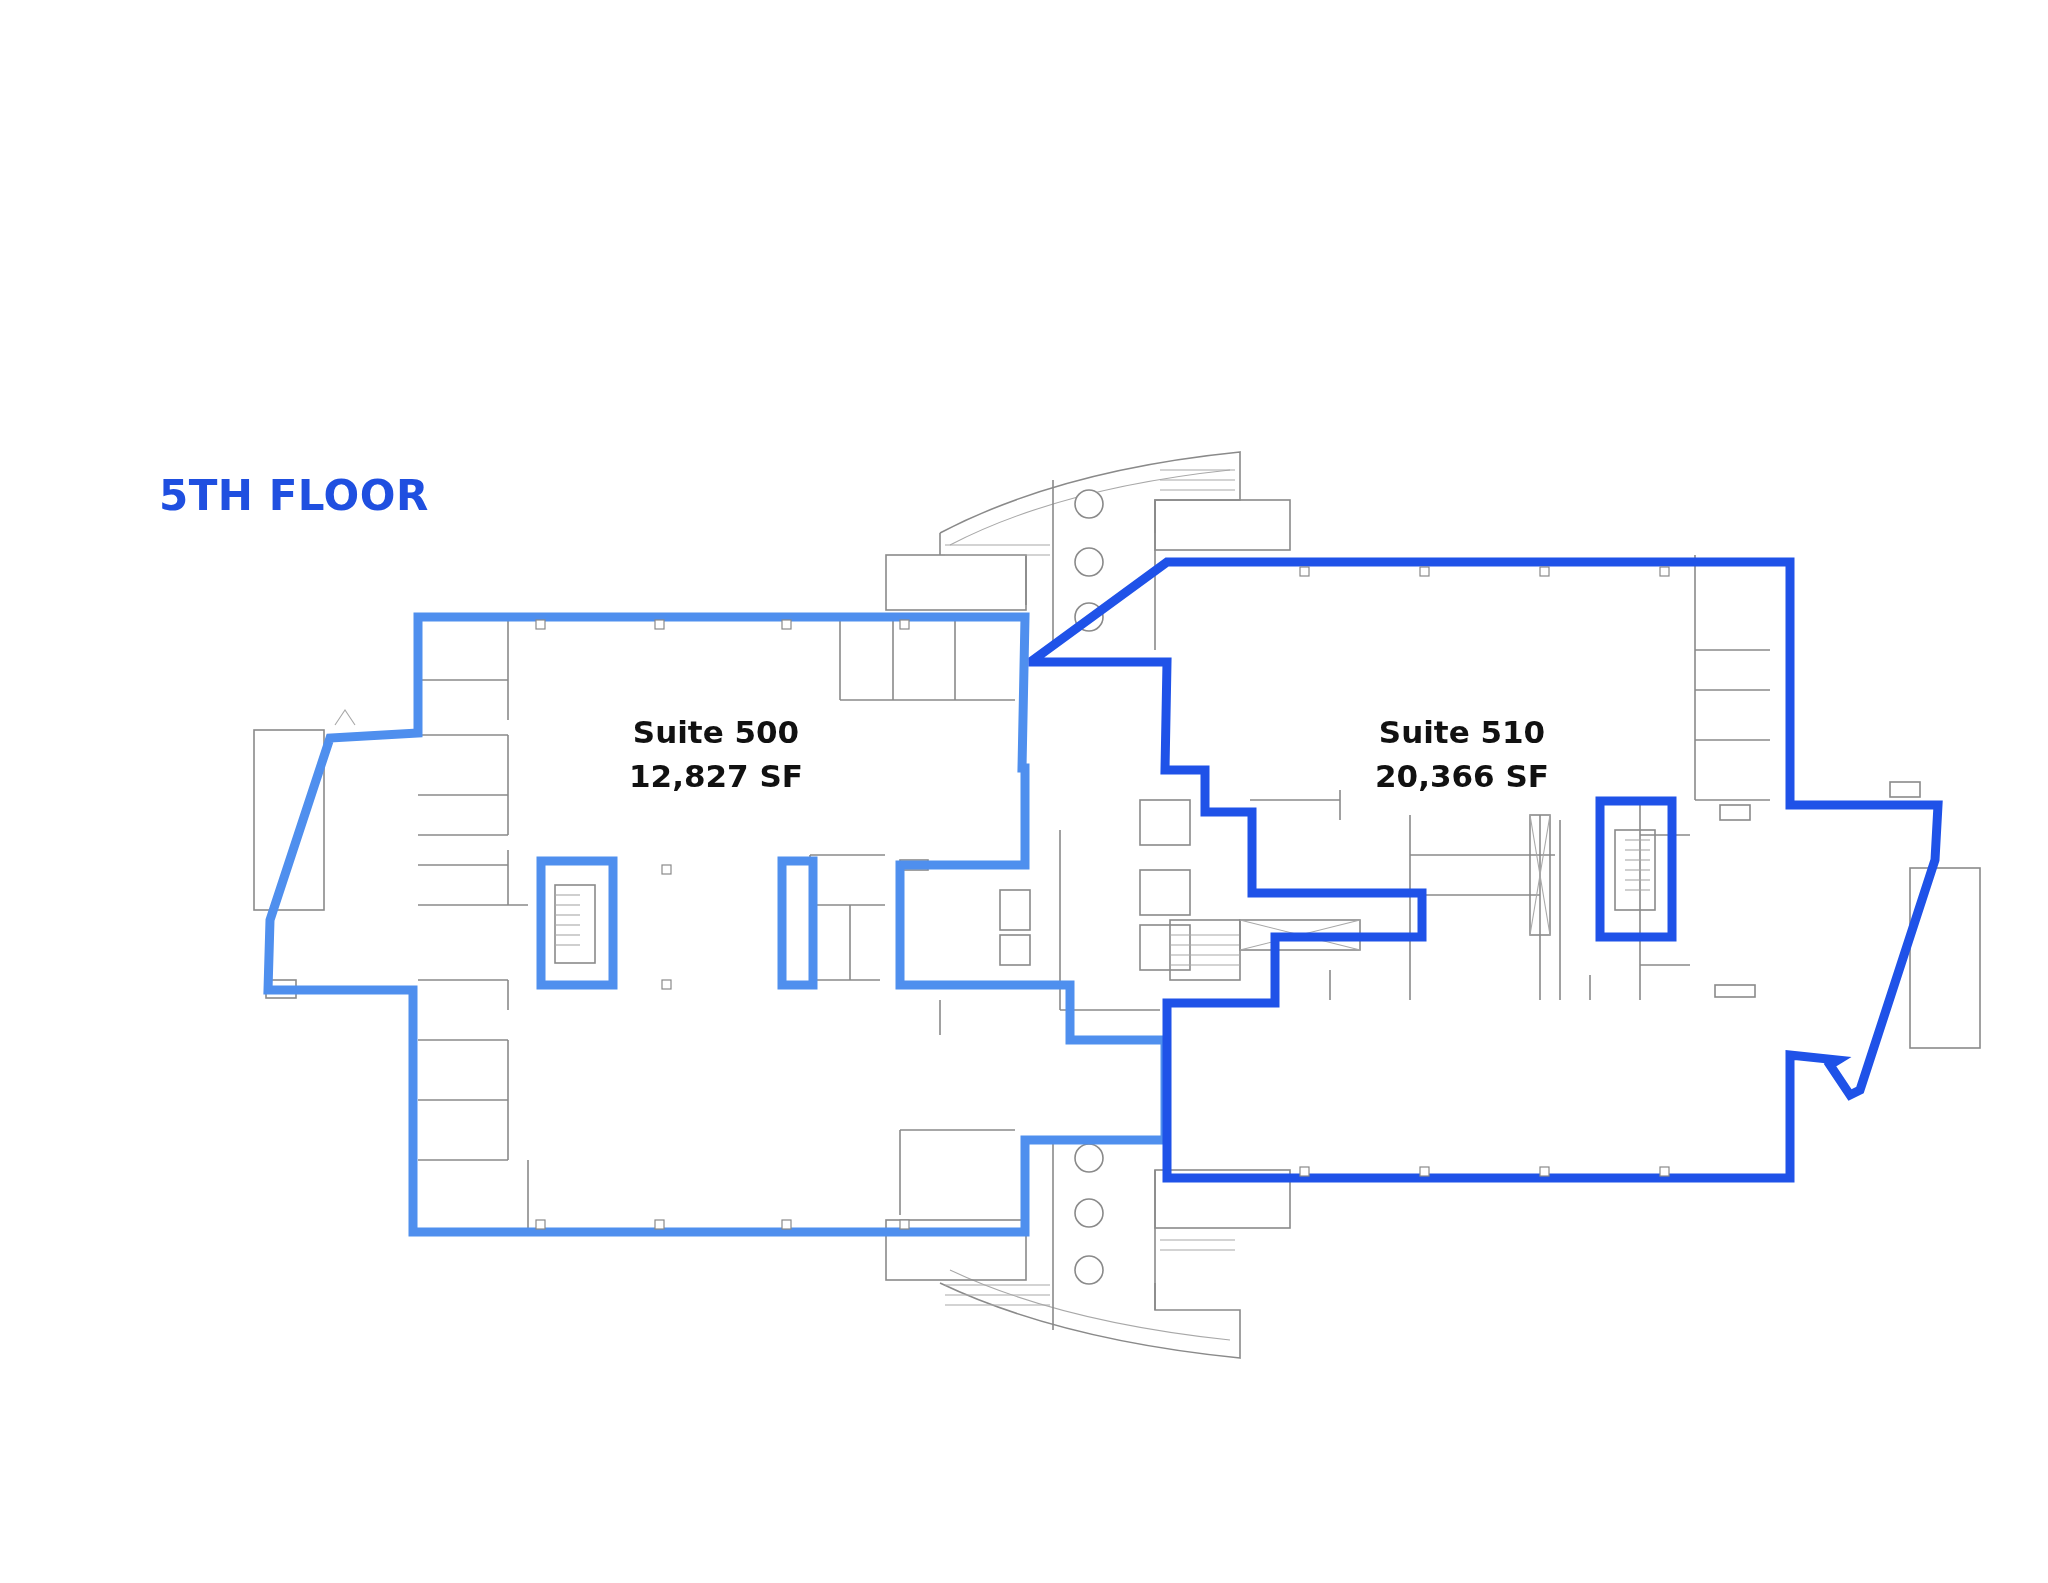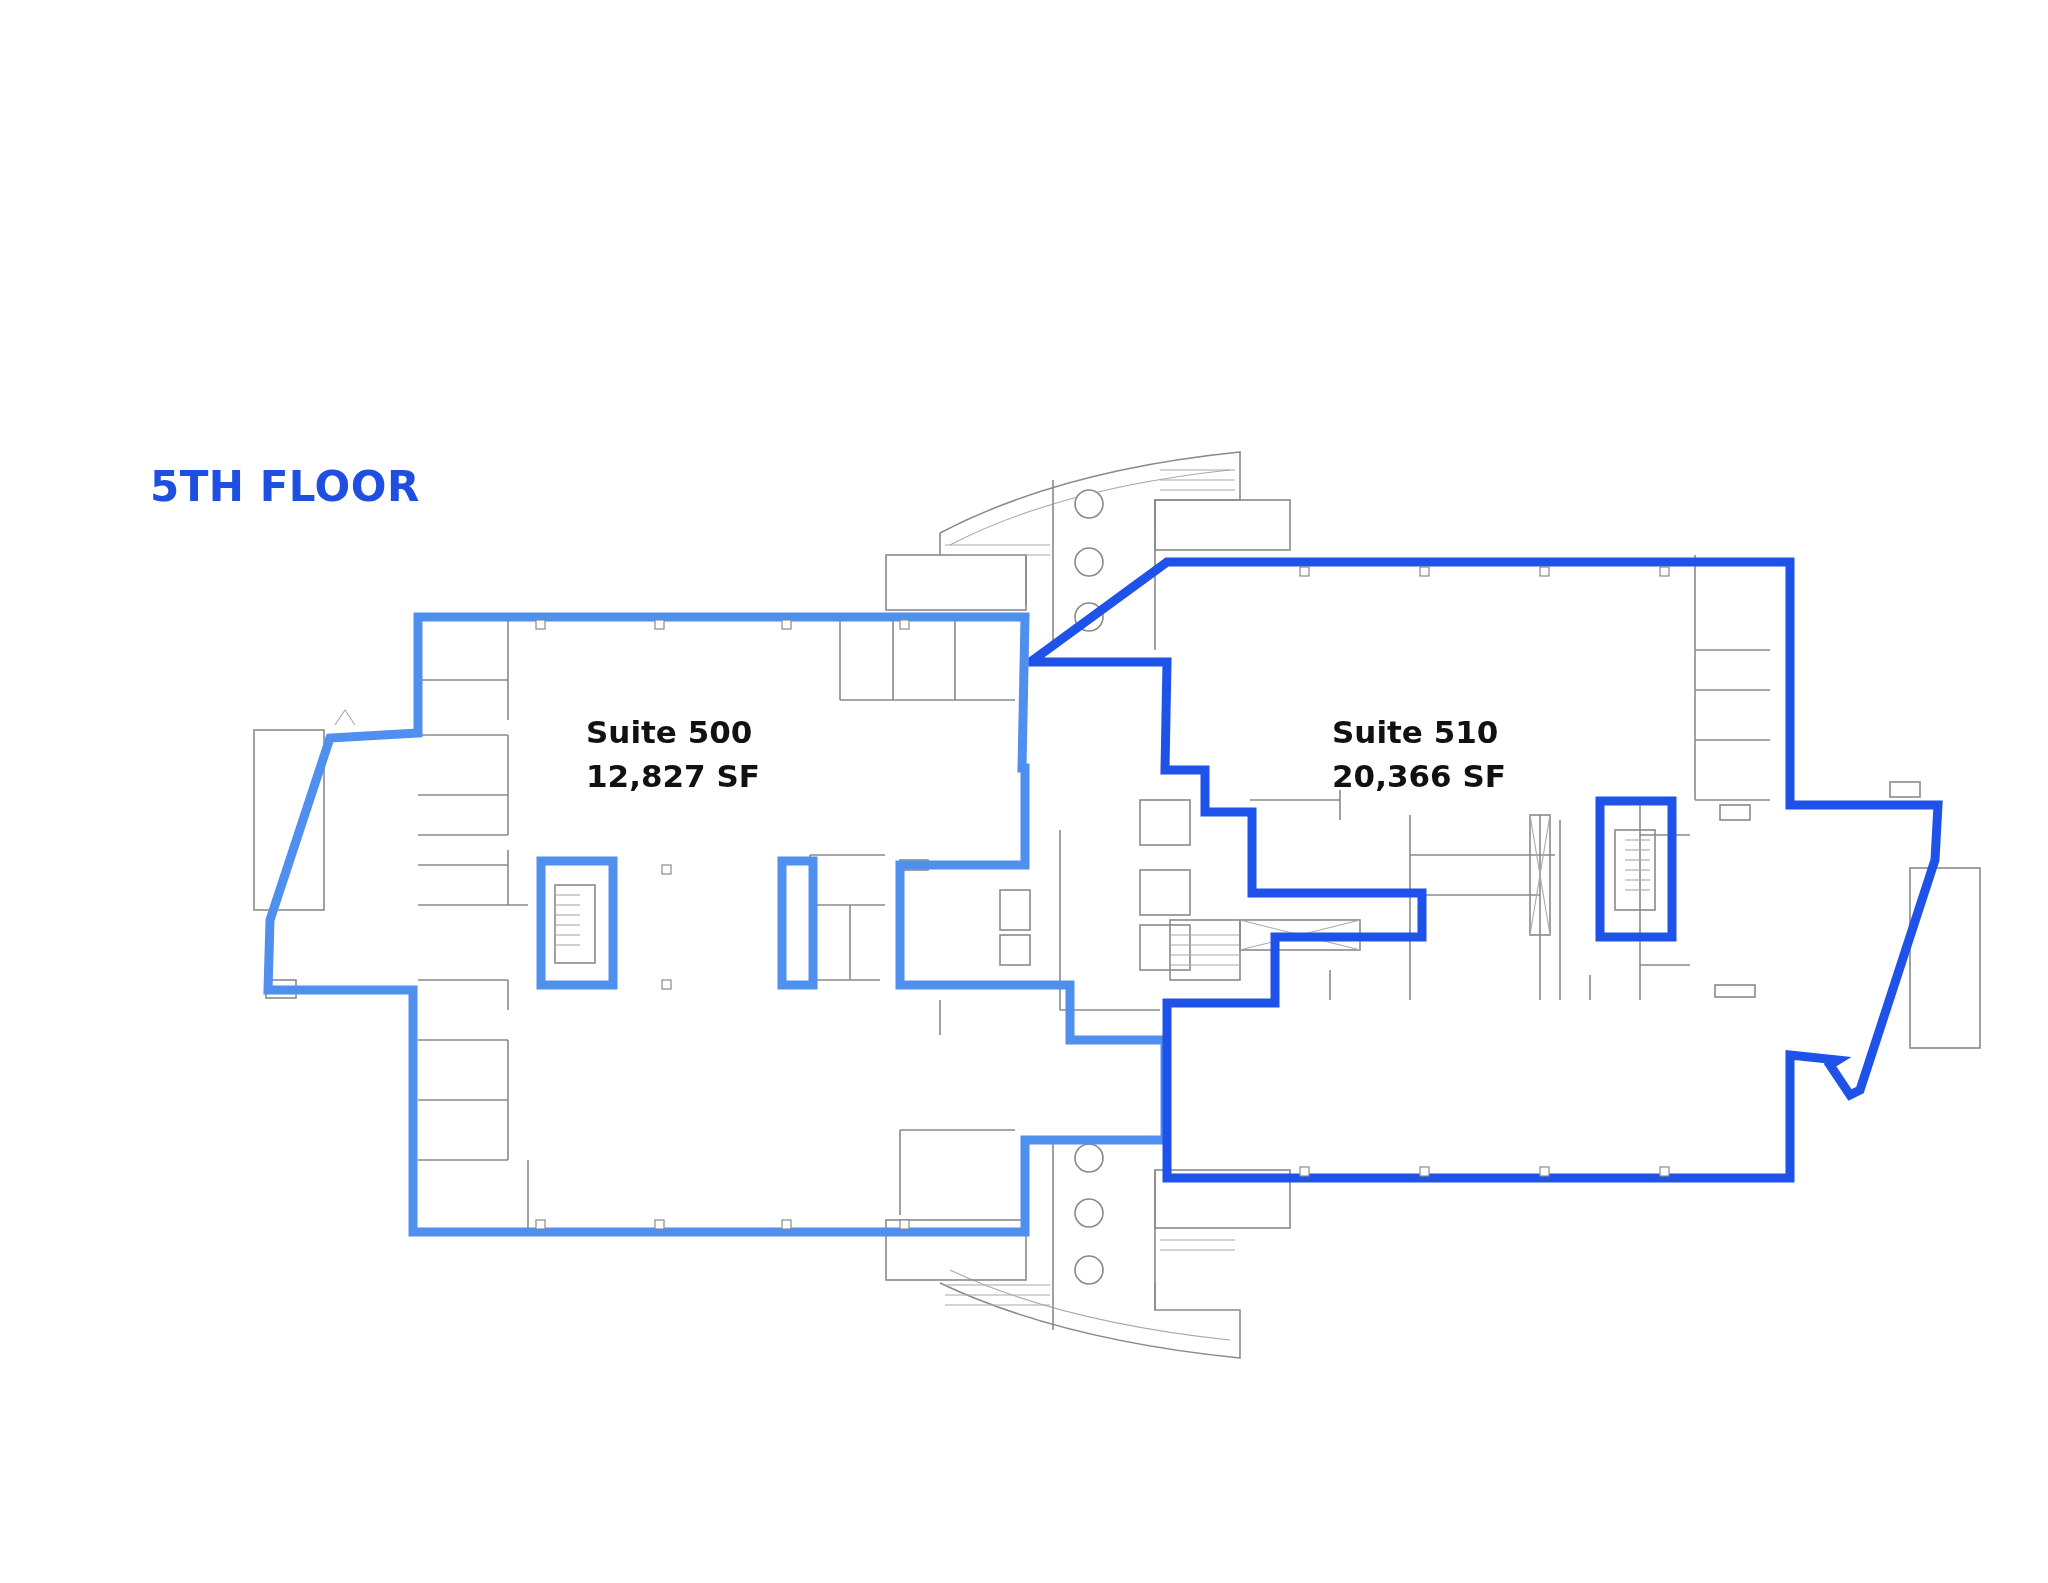--- a/index.html
+++ b/index.html
@@ -1,19 +1,19 @@
 <!DOCTYPE html>
 <html><head>
   <meta charset="utf-8">
   <style>
     html, body { margin:0; padding:0; background:#ffffff; }
     body { width:2048px; height:1583px; position:relative; overflow:hidden; font-family:"DejaVu Sans", sans-serif; }
     #plan { position:absolute; left:0; top:0; width:2048px; height:1583px; }
-    .floor-title { position:absolute; left:143px; top:455px; font-family:"DejaVu Sans", sans-serif; font-weight:bold; font-size:42px; color:#1f4fe0; letter-spacing:0.5px; margin:7px; }
-    .suite-label { position:absolute; text-align:left; font-family:"DejaVu Sans", sans-serif; font-weight:bold; color:#111111; font-size:31px; line-height:44px; width:260px; }
+    .floor-title { position:absolute; left:143px; top:455px; font-family:"DejaVu Sans", sans-serif; font-weight:bold; font-size:42px; color:#1f4fe0; letter-spacing:0.5px; margin:16px; }
+    .suite-label { position:absolute; text-align:center; font-family:"DejaVu Sans", sans-serif; font-weight:bold; color:#111111; font-size:31px; line-height:44px; width:260px; }
     .wall { fill:none; stroke:#8a8a8a; stroke-width:1.6; }
     .wall-thin { fill:none; stroke:#a8a8a8; stroke-width:1.1; }
     .col { fill:#ffffff; stroke:#8a8a8a; stroke-width:1.6; }
   </style>
 </head>
 <body>
 
 <svg id="plan" viewBox="0 0 2048 1583" xmlns="http://www.w3.org/2000/svg">
 
   <g>

